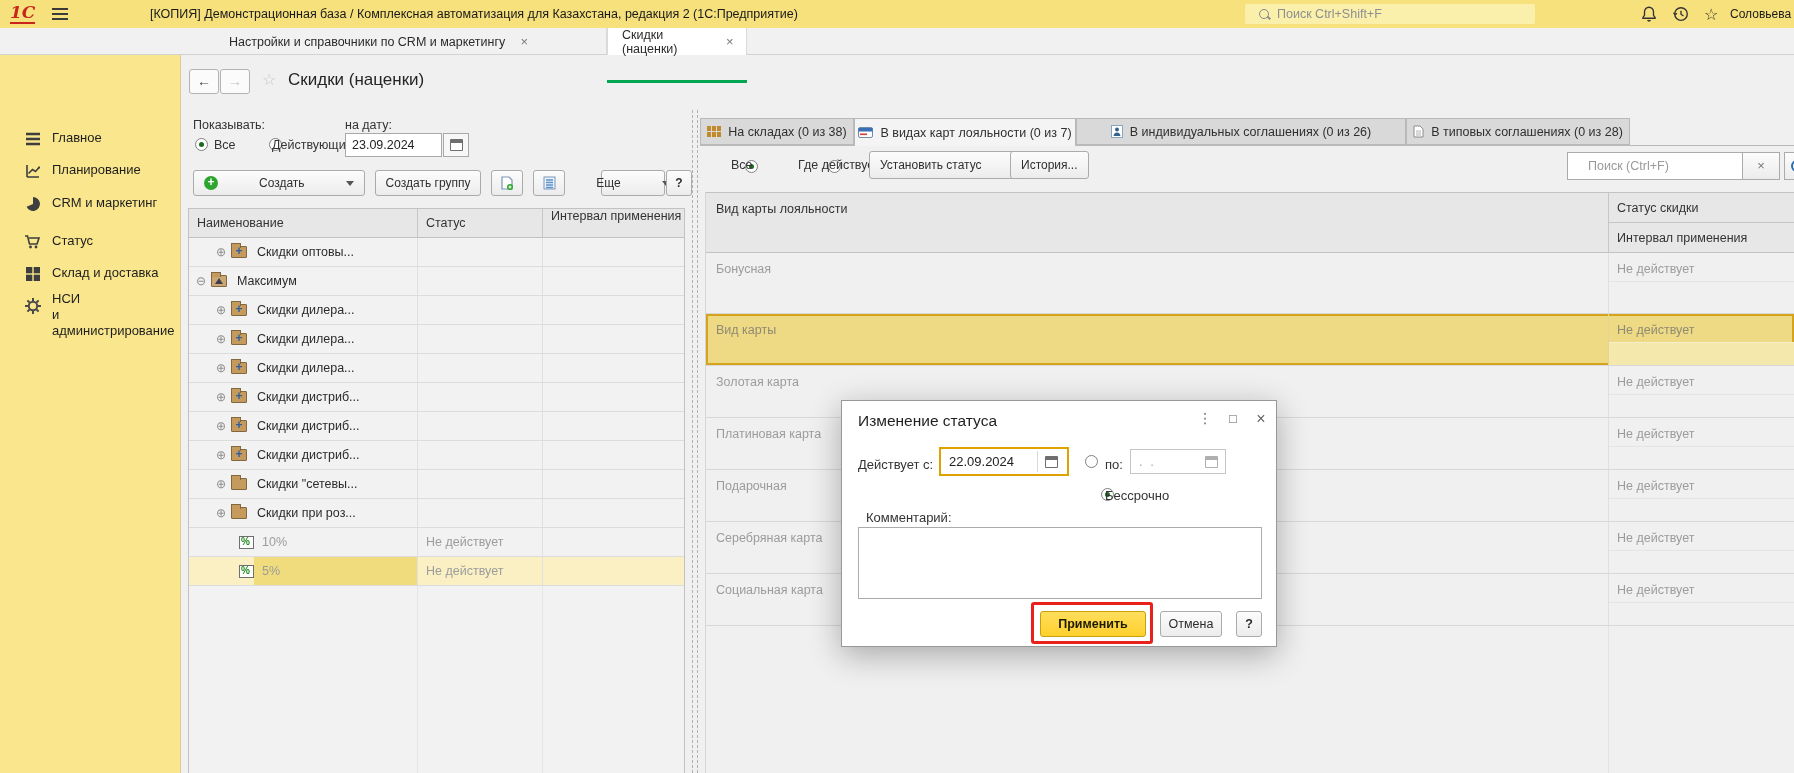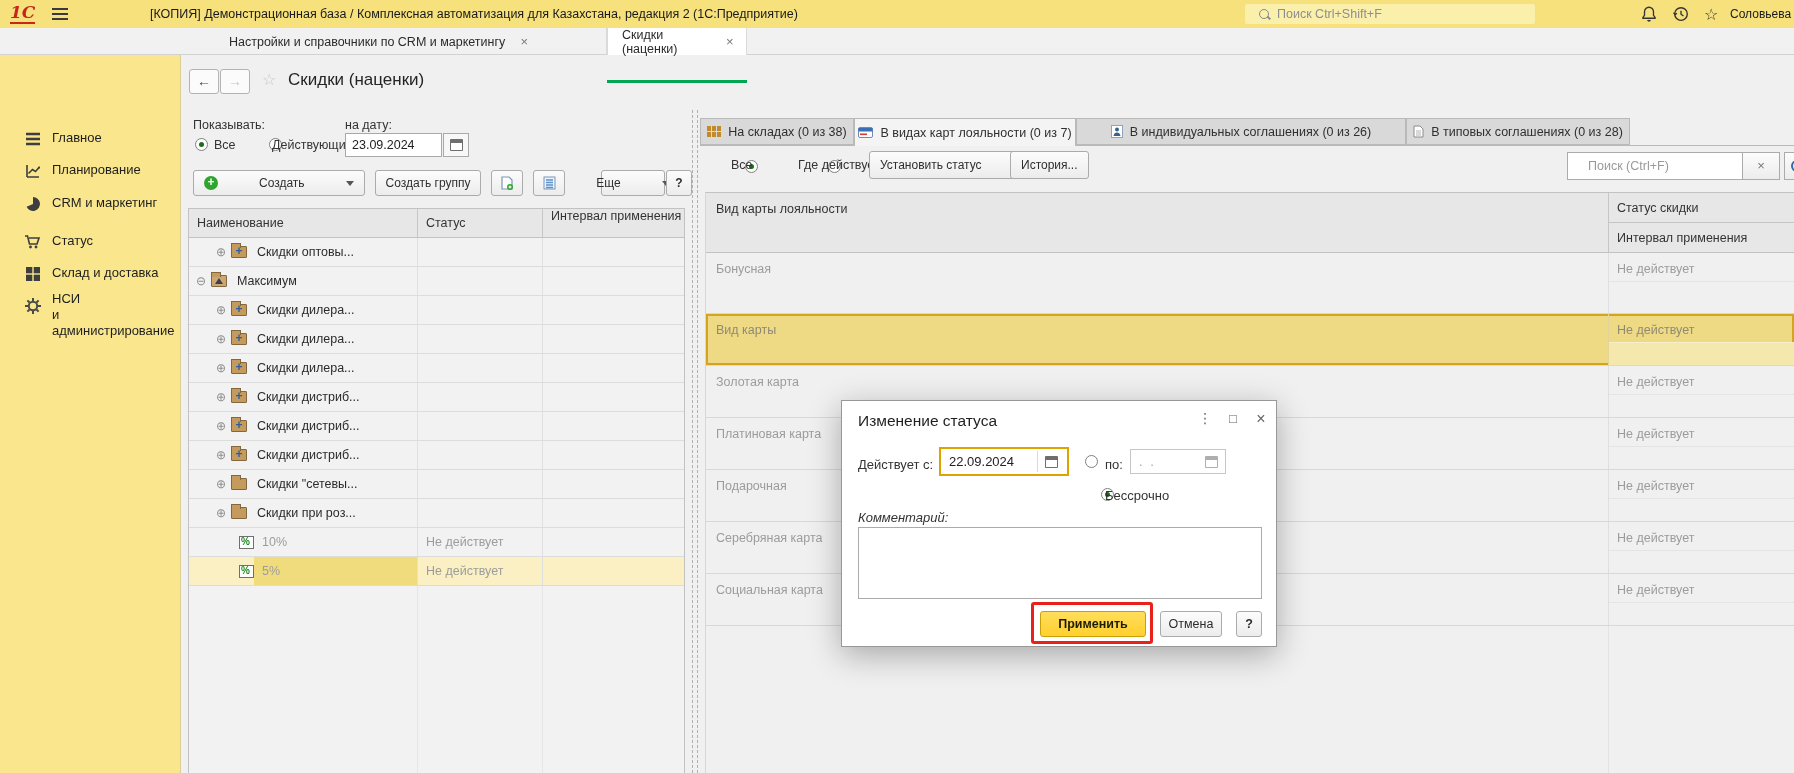--- a/index.html
+++ b/index.html
@@ -600,21 +600,21 @@
   <span class="dlg-lbl" style="left:263px; top:56px;">по:</span>
   <div class="tofld">
     <input value=". ." style="">
     <span class="calw">
         <span class="cal"></span>
       </span>
   </div>
   <span class="radio sel abs" style="left:243px; top:86px;"></span>
   <span class="dlg-lbl" style="left:263px; top:87px;">Бессрочно</span>
 
-  <span class="dlg-lbl" style="left:16px; top:109px;font-style:italic;">Комментарий:</span>
+  <span class="dlg-lbl" style="left:24px; top:109px;">Комментарий:</span>
   <textarea class="dlg-ta" style=""></textarea>
 
   <button class="dlg-btn dlg-apply">Применить</button>
   <button class="dlg-btn dlg-cancel">Отмена</button>
   <button class="dlg-btn dlg-help">?</button>
 </div>
 
 
 <div class="redbox"></div>
 

